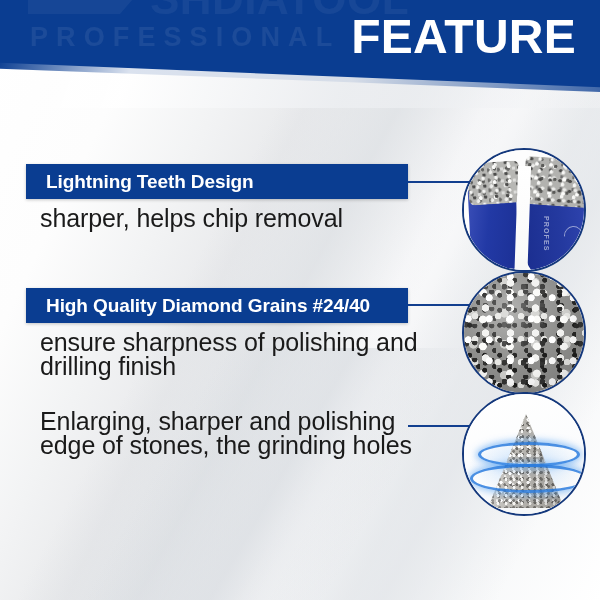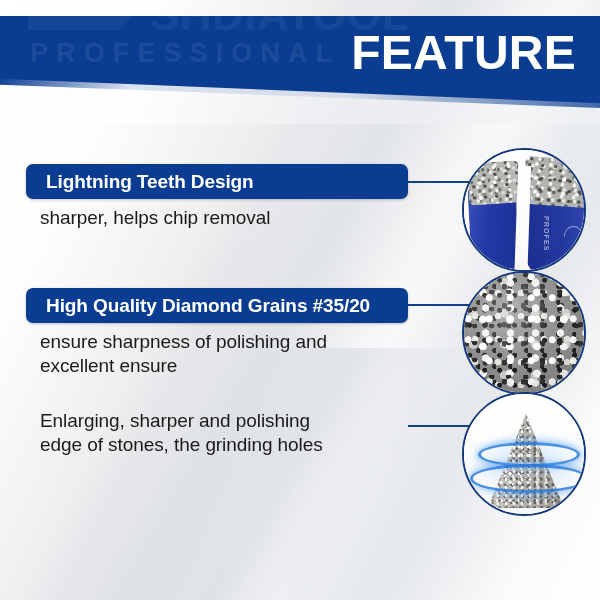--- a/index.html
+++ b/index.html
@@ -66,21 +66,21 @@
     width: 100%; height: 45%;
     background: linear-gradient(120deg,
        rgba(255,255,255,0) 30%,
        rgba(214,218,223,0.65) 47%,
        rgba(255,255,255,0) 62%);
   }
 
   
   .header {
     position: absolute;
-    left: 0; top: 16px;
+    left: 0; top: 0;
     width: 600px;
     height: 108px;
     overflow: hidden;
   }
   .header-fill {
     position: absolute;
     left: -2px; top: -2px;
     width: 604px;
     height: 112px;
     background: #0a3d91;
@@ -151,35 +151,34 @@
     left: 26px;
     width: 382px;
   }
   .feature-bar {
     position: relative;
     background: #0a3d91;
     height: 35px;
     box-shadow: 0 1px 3px rgba(0,0,0,0.22);
     display: flex;
     align-items: center;
-    border-radius: 7px;
   }
   .feature-bar-title {
     color: #ffffff;
     font-size: 19px;
     font-weight: 700;
     padding-left: 20px;
     white-space: nowrap;
     letter-spacing: -0.005em;
   }
   .feature-desc {
     margin-top: 7px;
     padding-left: 14px;
     color: #1a1a1a;
-    font-size: 19px;
+    font-size: 25px;
     line-height: 24px;
     letter-spacing: -0.004em;
   }
   .feature-desc div { white-space: nowrap; }
 
   #feature-1 { top: 164px; }
   #feature-2 { top: 288px; }
   #feature-3 { top: 402px; }
 
   
@@ -397,25 +396,25 @@
       <div>sharper, helps chip removal</div>
     </div>
   </div>
 
   <div class="connector" style="left:408px; top:181px; width:62px;"></div>
   <div class="connector-dot" style="left:509px; top:176px;"></div>
   <div class="connector" style="left:468px; top:181px; width:46px;"></div>
 
   <div class="feature" id="feature-2">
     <div class="feature-bar">
-      <span class="feature-bar-title">High Quality Diamond Grains  #35/20</span>
+      <span class="feature-bar-title">High Quality Diamond Grains  #24/40</span>
     </div>
     <div class="feature-desc">
       <div>ensure sharpness of polishing and</div>
-      <div>excellent ensure</div>
+      <div>drilling finish</div>
     </div>
   </div>
 
   <div class="connector" style="left:408px; top:304px; width:62px;"></div>
   <div class="connector-dot" style="left:509px; top:299px;"></div>
   <div class="connector" style="left:468px; top:304px; width:46px;"></div>
 
   <div class="feature" id="feature-3">
     <div class="feature-desc">
       <div>Enlarging, sharper and polishing</div>

